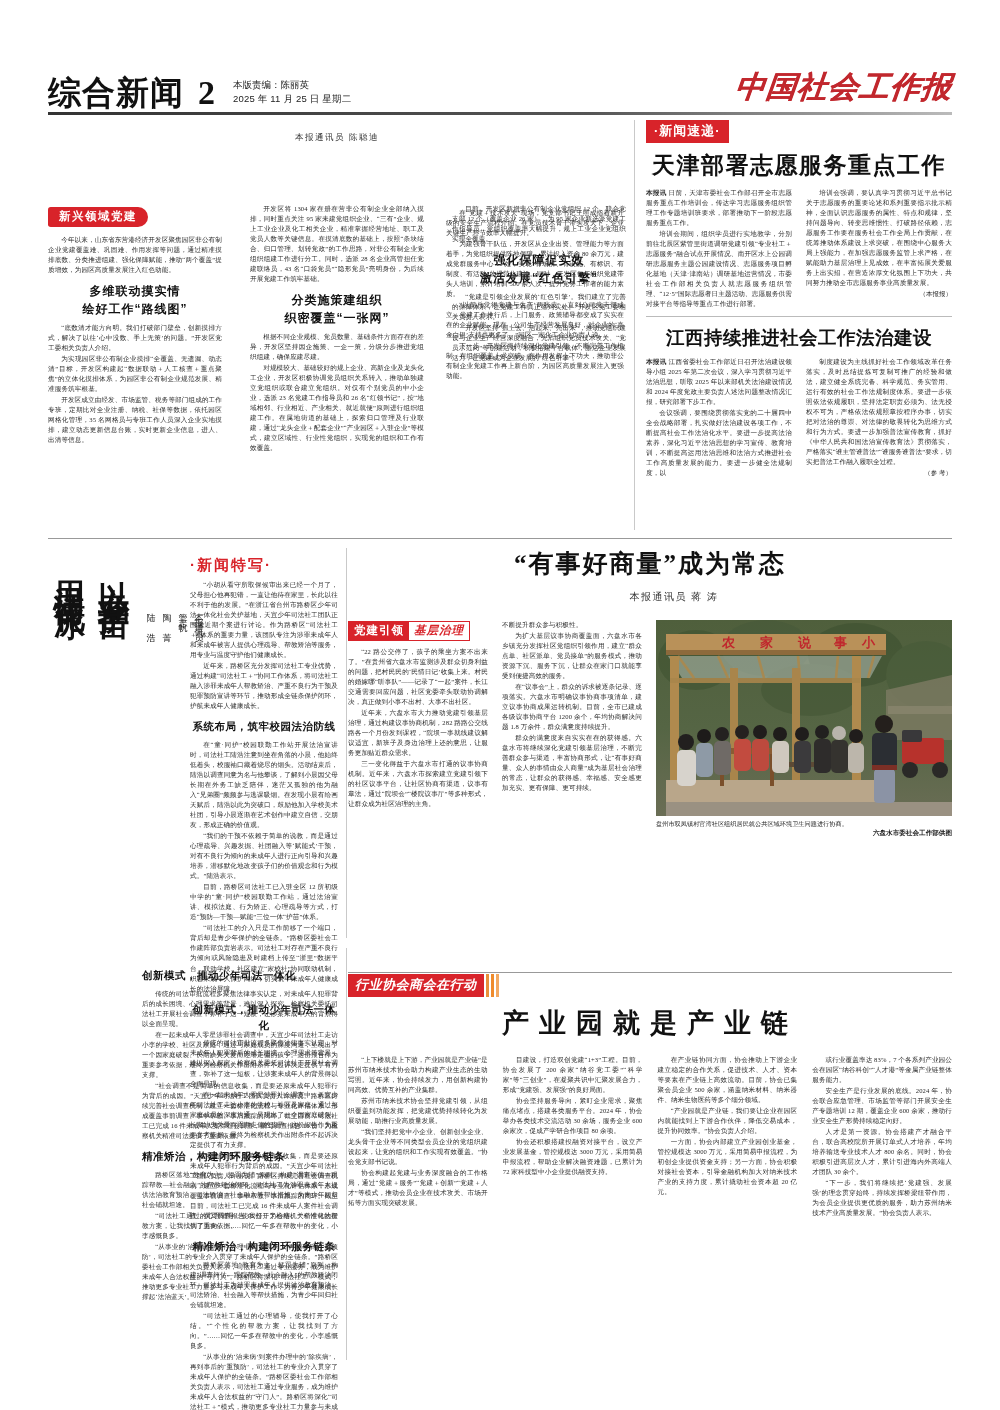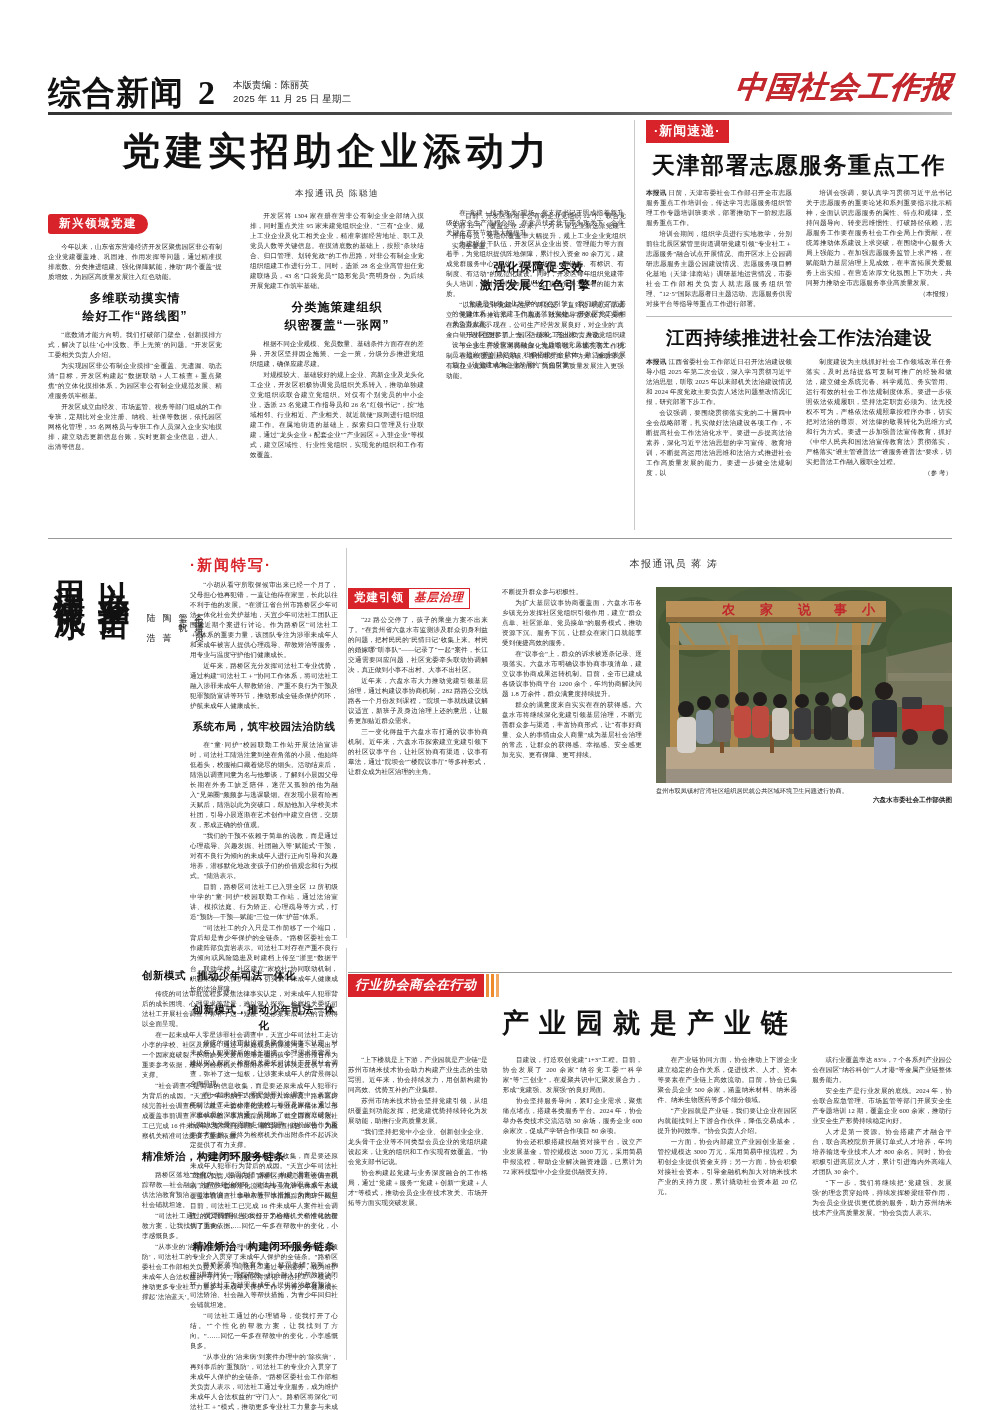--- a/index.html
+++ b/index.html
@@ -135,21 +135,21 @@
     color: #111;
     letter-spacing: 1px;
     line-height: 1.5;
     margin: 7px 0 5px 0;
     font-family: "Liberation Sans", sans-serif;
   }
 
   
   .left-article {
     position: absolute;
-    left: 0; top: 91px;
+    left: 0; top: 84px;
     width: 578px;
     height: 320px;
     display: grid;
     grid-template-columns: 1fr 1fr 1fr;
     column-gap: 16px;
     gap: 28px;
   }
 
   
   .express-box {
@@ -348,21 +348,20 @@
         <div class="row2">2025 年 11 月 25 日    星期二</div>
       </span>
     </div>
     <div class="masthead-right">中国社会工作报</div>
   </div>
   <div class="masthead-rule"></div>
 
   <div class="top-zone">
 
     <div style="width:578px;">
-      <div class="headline-main">党建实招助企业添动力</div>
       <div class="byline">本报通讯员  陈聪迪</div>
     </div>
 
     <div class="left-article">
 
       <div>
         <div style="margin:2px 0 8px 0;">
           <span class="tag-red">新兴领域党建</span>
         </div>
         <div class="col-text">
@@ -478,20 +477,21 @@
         <div class="mid-sub-head">精准矫治，构建闭环服务链条</div>
         <p>路桥区落地“教育为主、惩罚为辅”原则，构建“调查评估—跟踪帮教—社会融入”的帮教矫治闭环。司法社工为涉罪未成年人提供法治教育预治、司法矫治、社会融入等帮扶措施，为青少年回归社会铺就坦途。</p>
         <p>“司法社工通过的心理辅导，使我打开了心结。”“个性化的帮教方案，让我找到了方向。”……回忆一年多在帮教中的变化，小李感慨良多。</p>
         <p>“从事业的‘治未病’到案件办理中的‘除疾病’，再到事后的‘重预防’，司法社工的专业介入贯穿了未成年人保护的全链条。”路桥区委社会工作部相关负责人表示，司法社工通过专业服务，成为维护未成年人合法权益的“守门人”。路桥区将深化“司法社工＋”模式，推动更多专业社工力量参与未成年人保护工作，为青少年健康成长撑起‘法治蓝天’。</p>
       </div>
     </div>
 
     <div class="vsep" style="left:298px; top:0; height:390px;"></div>
 
     <div class="right-feature">
+      <div class="rf-head">“有事好商量”成为常态</div>
       <div class="rf-byline">本报通讯员  蒋  涛</div>
 
       <div style="display:flex; margin-top:16px; gap:14px;">
 
         <div style="width:140px;">
           <div>
             <span class="tag-pair">
               <span class="a">党建引领</span>
               <span class="b">基层治理</span>
             </span>

